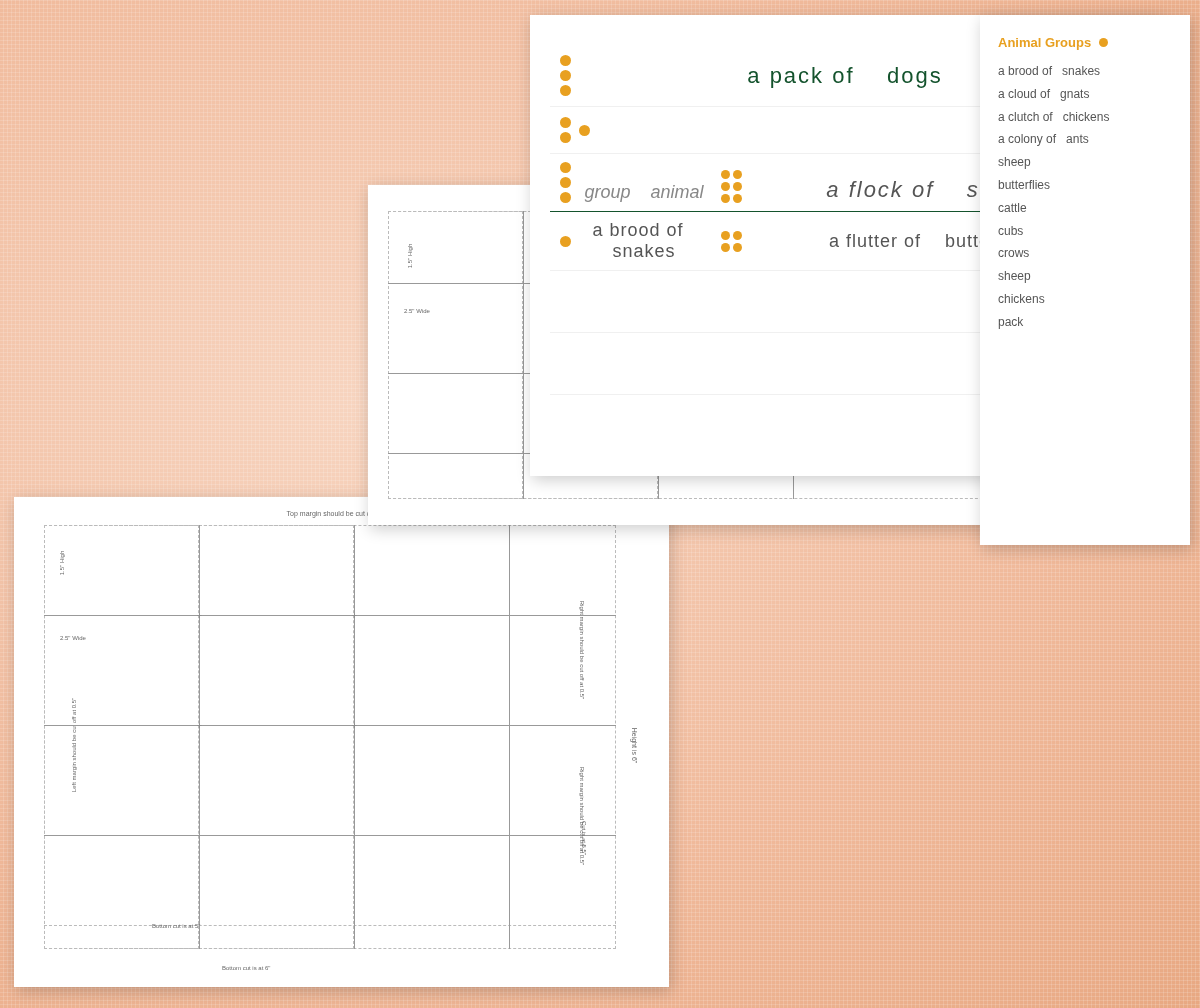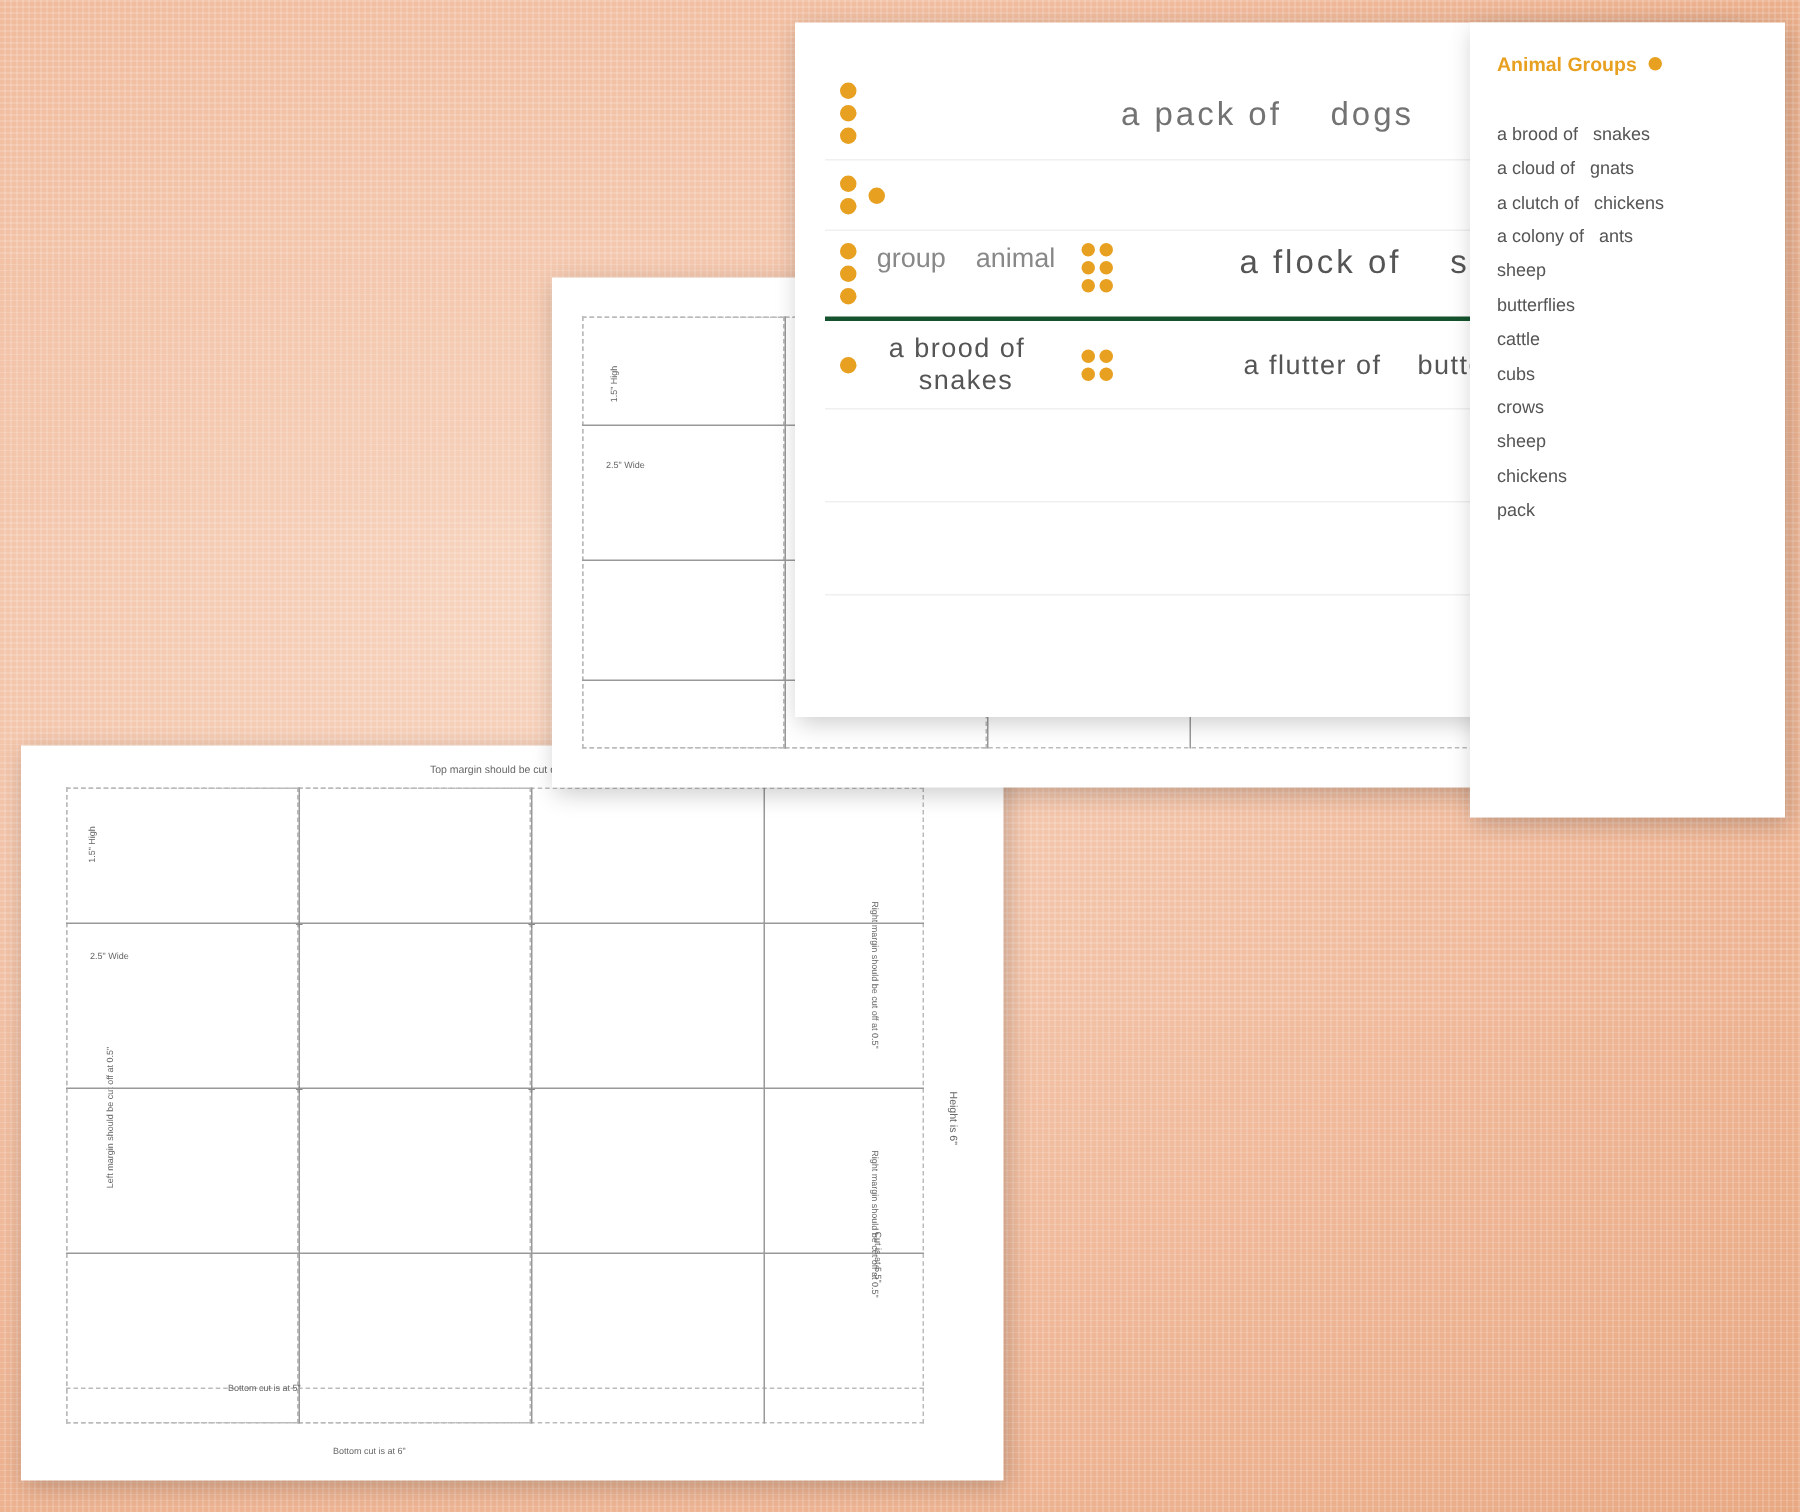--- a/index.html
+++ b/index.html
@@ -42,21 +42,21 @@
       z-index: 4;
     }
 
     .card-animal-groups .title {
       color: #e8a020;
       font-weight: bold;
       font-size: 13px;
       display: flex;
       align-items: center;
       gap: 8px;
-      margin-bottom: 28px;
+      margin-bottom: 10px;
     }
 
     .card-animal-groups .dot-orange {
       width: 9px;
       height: 9px;
       border-radius: 50%;
       background: #e8a020;
       display: inline-block;
       flex-shrink: 0;
     }
@@ -184,40 +184,40 @@
 
 <div class="card card-flashcards-top">
 
   <div style="display:flex; align-items:center; padding:10px 10px 10px 10px; border-bottom:1px solid #f0f0f0; gap:8px;">
     <div style="display:flex;flex-direction:column;gap:4px;">
       <span class="dot-o"></span>
       <span class="dot-o"></span>
       <span class="dot-o"></span>
     </div>
     <div style="flex:1; text-align:center;">
-      <span style="font-size:22px;color:#737373;letter-spacing:2px;">a pack of &nbsp;&nbsp; dogs</span>
+      <span style="font-size:22px;color:#14532d;letter-spacing:2px;">a pack of &nbsp;&nbsp; dogs</span>
     </div>
     <div style="display:flex;flex-direction:column;gap:4px;">
       <span class="dot-o"></span>
       <span class="dot-o"></span>
       <span class="dot-o"></span>
     </div>
   </div>
 
   <div style="display:flex; align-items:center; padding:10px 10px; border-bottom:1px solid #f0f0f0; gap:8px;">
     <div style="display:flex;flex-direction:column;gap:4px;">
       <span class="dot-o"></span>
       <span class="dot-o"></span>
     </div>
     <div style="display:flex;flex-direction:column;gap:4px;">
       <span class="dot-o"></span>
     </div>
   </div>
 
-  <div style="display:flex; align-items:flex-start; padding:8px 10px; border-bottom:3px solid #14532d; gap:8px;">
+  <div style="display:flex; align-items:flex-end; padding:8px 10px; border-bottom:1px solid #14532d; gap:8px;font-style:italic;">
     <div style="display:flex;flex-direction:column;gap:4px;">
       <span class="dot-o"></span>
       <span class="dot-o"></span>
       <span class="dot-o"></span>
     </div>
     <div style="width:130px;text-align:center;">
       <span style="font-size:18px;color:#888;">group &nbsp;&nbsp; animal</span>
     </div>
     <div style="display:flex;flex-direction:column;gap:3px;margin-left:4px;">
       <div style="display:flex;gap:3px;">

